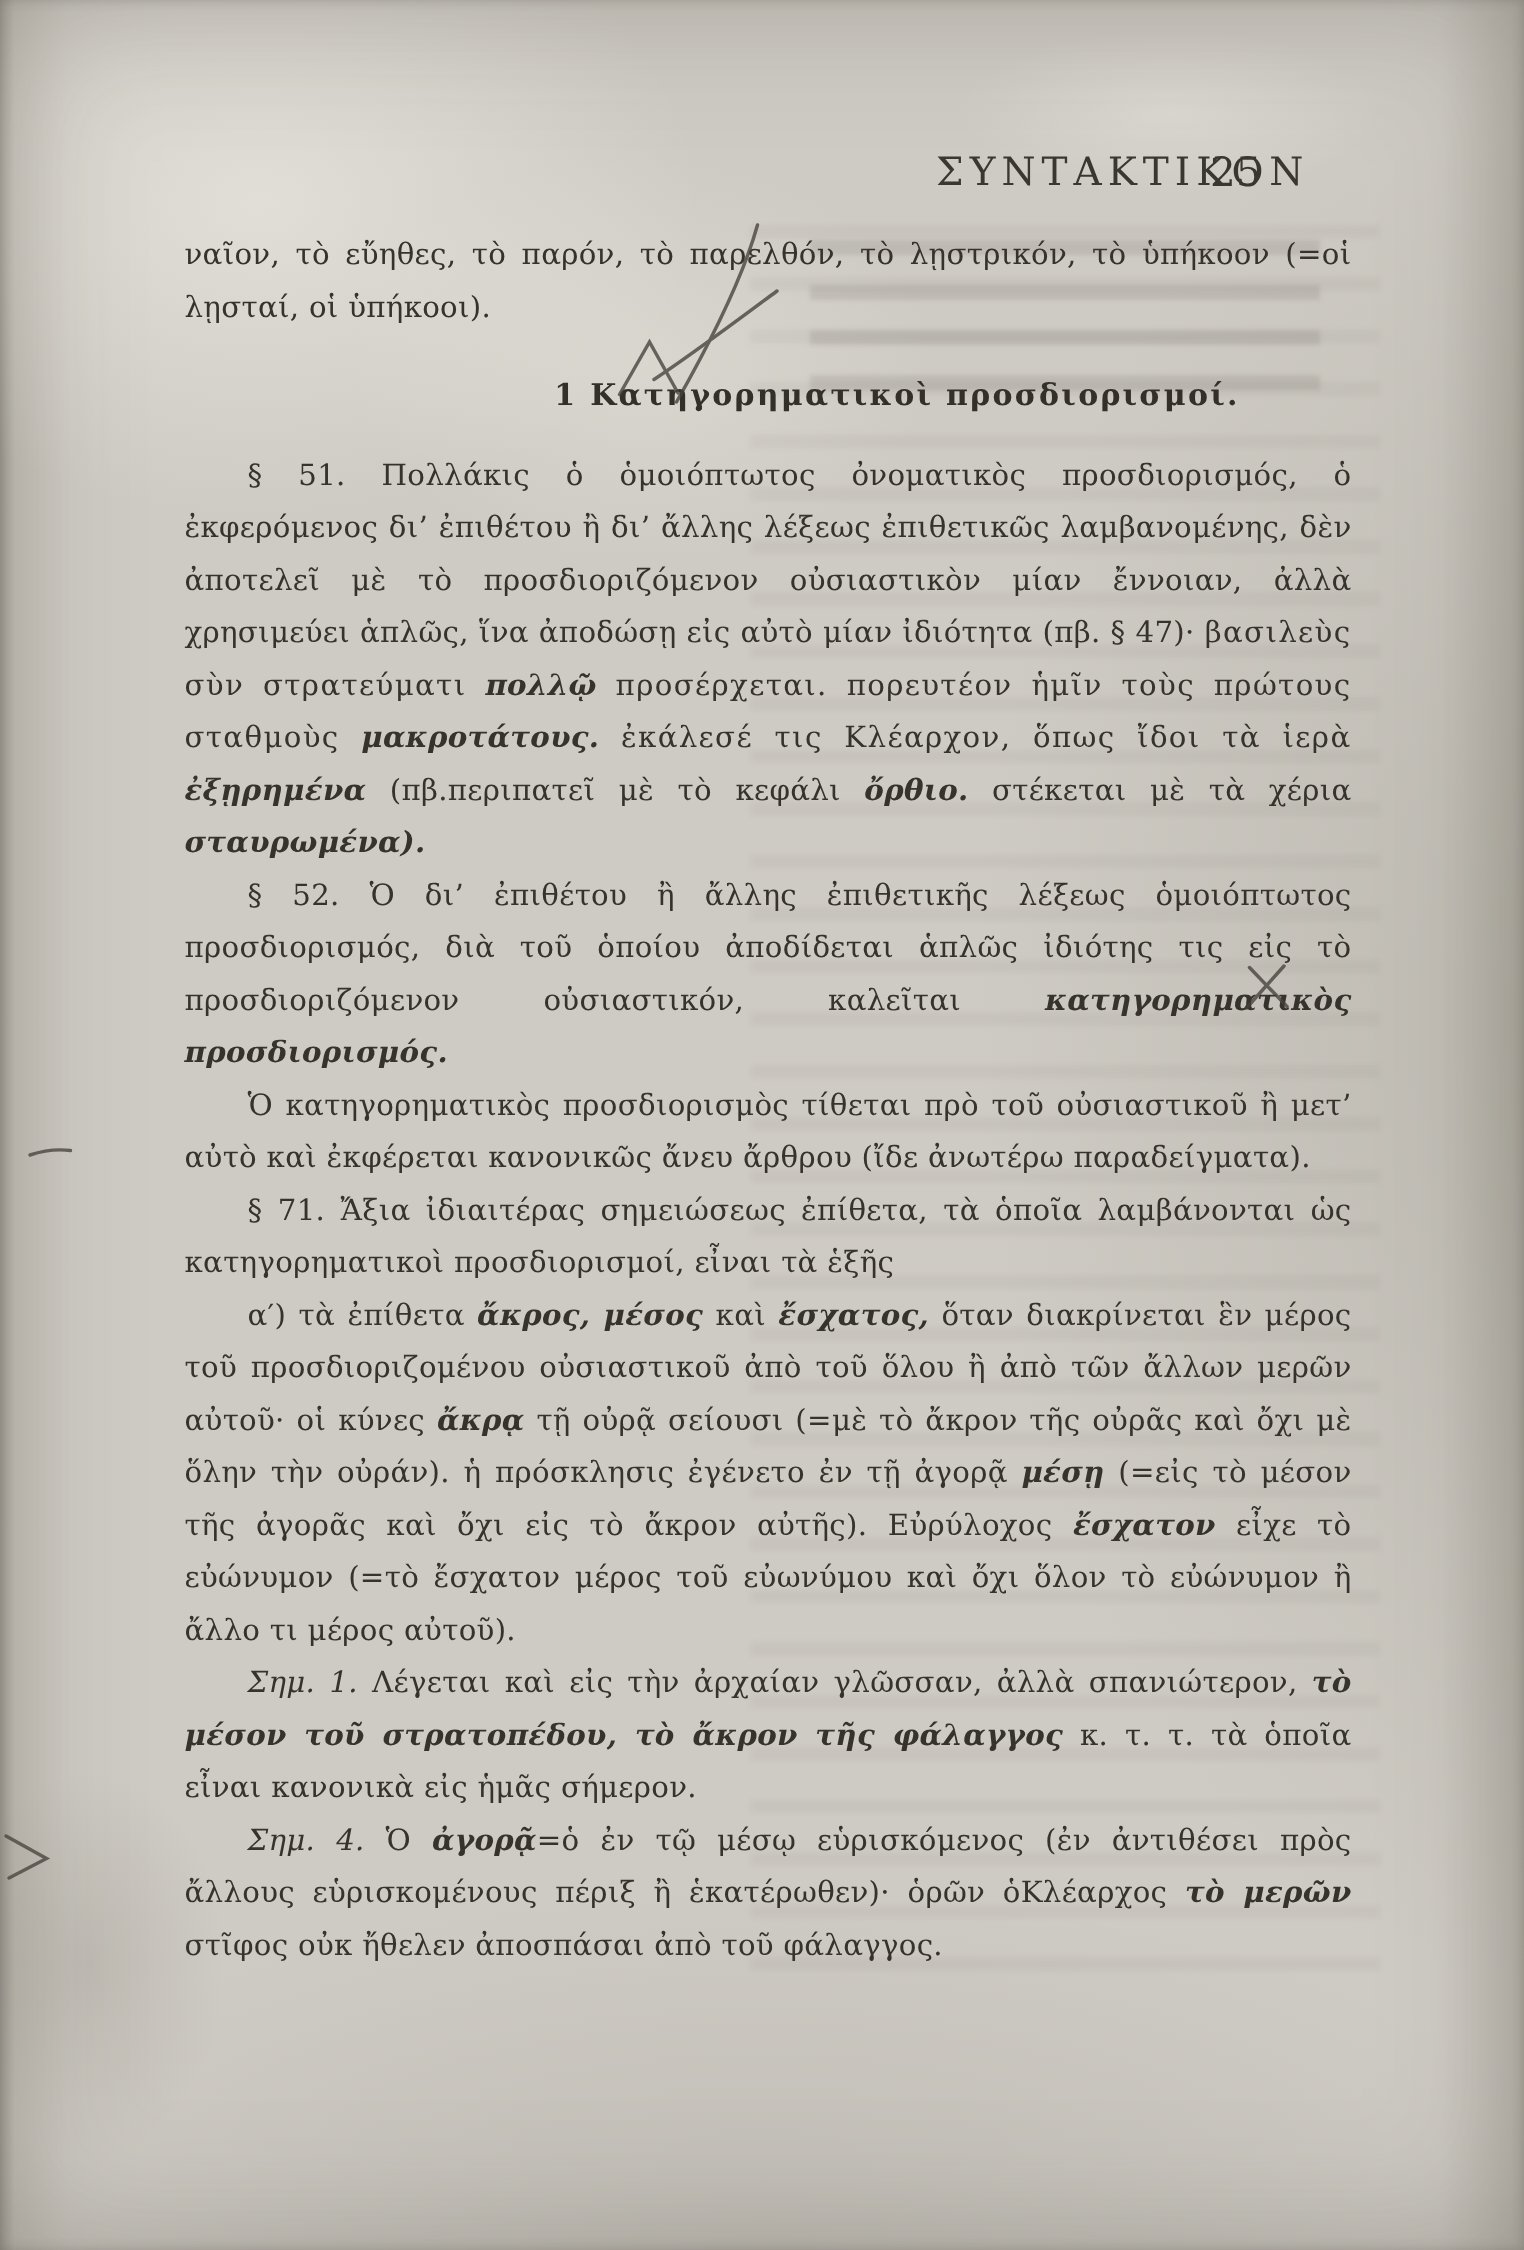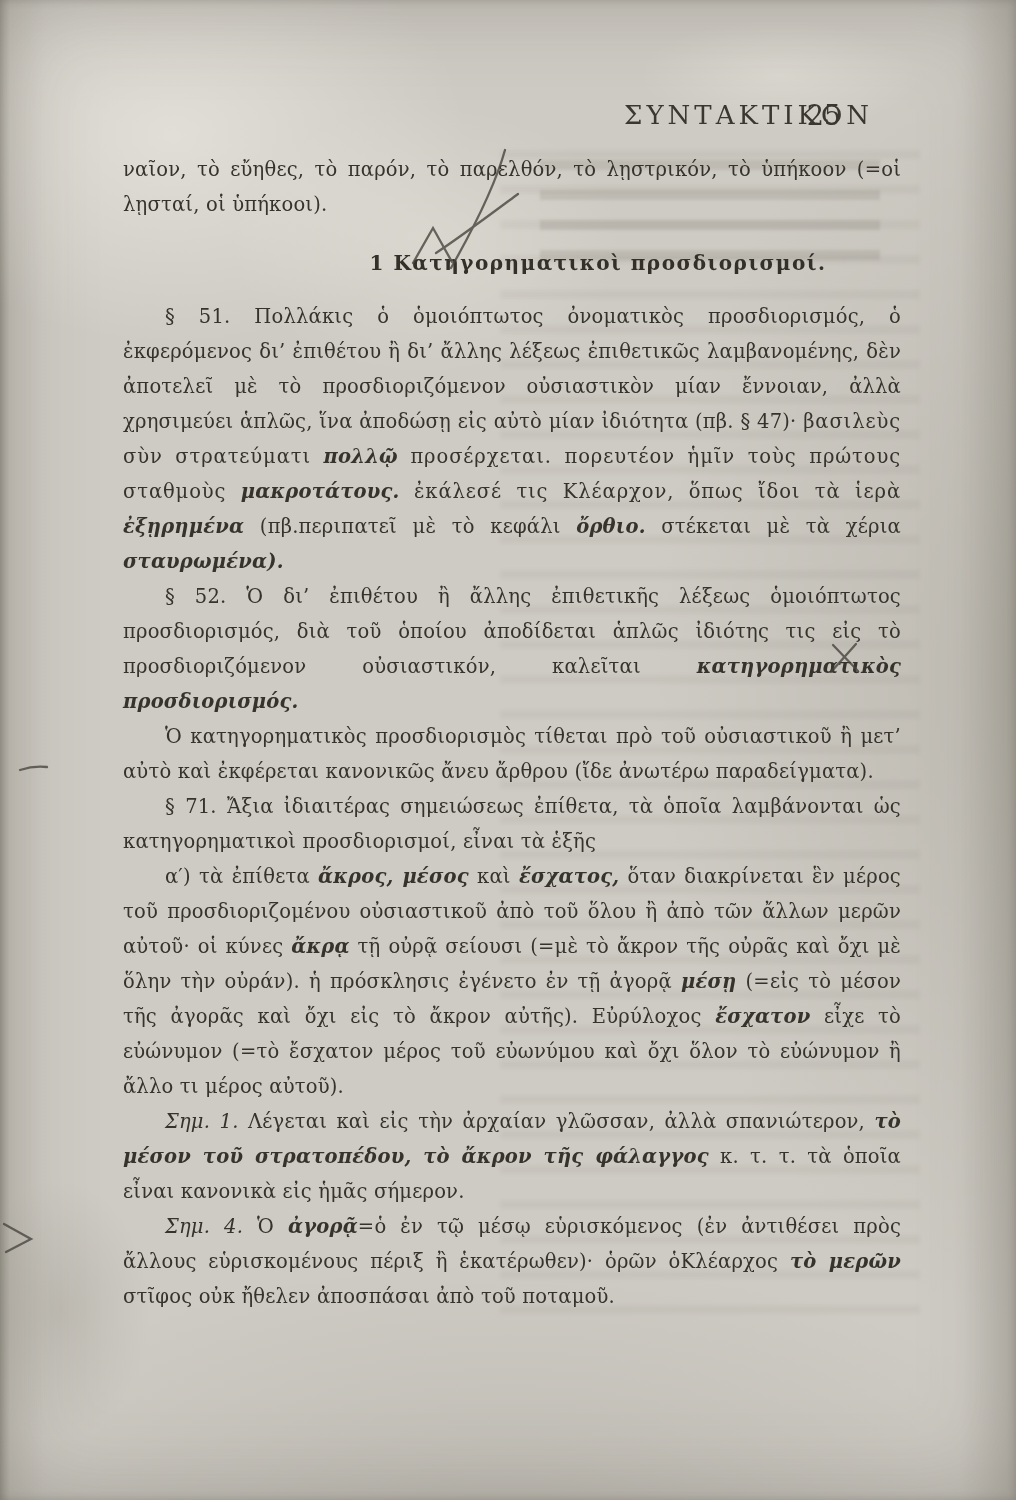--- a/index.html
+++ b/index.html
@@ -102,21 +102,21 @@
     <p class="para indent"><span>§ 52. Ὁ δι’ ἐπιθέτου ἢ ἄλλης ἐπιθετικῆς λέξεως ὁμοιόπτωτος προσδιορισμός, διὰ τοῦ ὁποίου ἀποδίδεται ἁπλῶς ἰδιότης τις εἰς τὸ προσδιοριζόμενον οὐσιαστικόν, καλεῖται </span><span class="bi">κατηγορηματικὸς προσδιορισμός.</span></p>
 
     <p class="para indent"><span>Ὁ κατηγορηματικὸς προσδιορισμὸς τίθεται πρὸ τοῦ οὐσιαστικοῦ ἢ μετ’ αὐτὸ καὶ ἐκφέρεται κανονικῶς ἄνευ ἄρθρου (ἴδε ἀνωτέρω παραδείγματα).</span></p>
 
     <p class="para indent"><span>§ 71. Ἄξια ἰδιαιτέρας σημειώσεως ἐπίθετα, τὰ ὁποῖα λαμβάνονται ὡς κατηγορηματικοὶ προσδιορισμοί, εἶναι τὰ ἑξῆς</span></p>
 
     <p class="para indent"><span>α′) τὰ ἐπίθετα </span><span class="bi">ἄκρος, μέσος</span><span> καὶ </span><span class="bi">ἔσχατος,</span><span> ὅταν διακρίνεται ἓν μέρος τοῦ προσδιοριζομένου οὐσιαστικοῦ ἀπὸ τοῦ ὅλου ἢ ἀπὸ τῶν ἄλλων μερῶν αὐτοῦ· οἱ κύνες </span><span class="bi">ἄκρᾳ</span><span> τῇ οὐρᾷ σείουσι (=μὲ τὸ ἄκρον τῆς οὐρᾶς καὶ ὄχι μὲ ὅλην τὴν οὐράν). ἡ πρόσκλησις ἐγένετο ἐν τῇ ἀγορᾷ </span><span class="bi">μέσῃ</span><span> (=εἰς τὸ μέσον τῆς ἀγορᾶς καὶ ὄχι εἰς τὸ ἄκρον αὐτῆς). Εὐρύλοχος </span><span class="bi">ἔσχατον</span><span> εἶχε τὸ εὐώνυμον (=τὸ ἔσχατον μέρος τοῦ εὐωνύμου καὶ ὄχι ὅλον τὸ εὐώνυμον ἢ ἄλλο τι μέρος αὐτοῦ).</span></p>
 
     <p class="para indent"><span class="it">Σημ. 1.</span><span> Λέγεται καὶ εἰς τὴν ἀρχαίαν γλῶσσαν, ἀλλὰ σπανιώτερον, </span><span class="bi">τὸ μέσον τοῦ στρατοπέδου, τὸ ἄκρον τῆς φάλαγγος</span><span> κ. τ. τ. τὰ ὁποῖα εἶναι κανονικὰ εἰς ἡμᾶς σήμερον.</span></p>
 
-    <p class="para indent"><span class="it">Σημ. 4.</span><span> Ὁ </span><span class="bi">ἀγορᾷ</span><span>=ὁ ἐν τῷ μέσῳ εὑρισκόμενος (ἐν ἀντιθέσει πρὸς ἄλλους εὑρισκομένους πέριξ ἢ ἑκατέρωθεν)· ὁρῶν ὁΚλέαρχος </span><span class="bi">τὸ μερῶν</span><span> στῖφος οὐκ ἤθελεν ἀποσπάσαι ἀπὸ τοῦ ποταμοῦ.</span></p>
+    <p class="para indent"><span class="it">Σημ. 4.</span><span> Ὁ </span><span class="bi">ἀγορᾷ</span><span>=ὁ ἐν τῷ μέσῳ εὑρισκόμενος (ἐν ἀντιθέσει πρὸς ἄλλους εὑρισκομένους πέριξ ἢ ἑκατέρωθεν)· ὁρῶν ὁΚλέαρχος </span><span class="bi">τὸ μερῶν</span><span> στῖφος οὐκ ἤθελεν ἀποσπάσαι ἀπὸ τοῦ φάλαγγος.</span></p>
 
   </div>
 
   <svg class="pen-marks" width="1016" height="1500" viewBox="0 0 1016 1500">
     <g stroke="#45423c" stroke-width="2.3" fill="none" opacity="0.78" stroke-linecap="round">
       <path d="M 505 150 C 495 186, 472 231, 451 268"></path>
       <path d="M 436 253 C 459 238, 491 214, 518 194"></path>
       <path d="M 413 263 L 433 228 L 452 262"></path>
       <path d="M 833 645 L 858 671"></path>
       <path d="M 856 644 L 831 672"></path>

